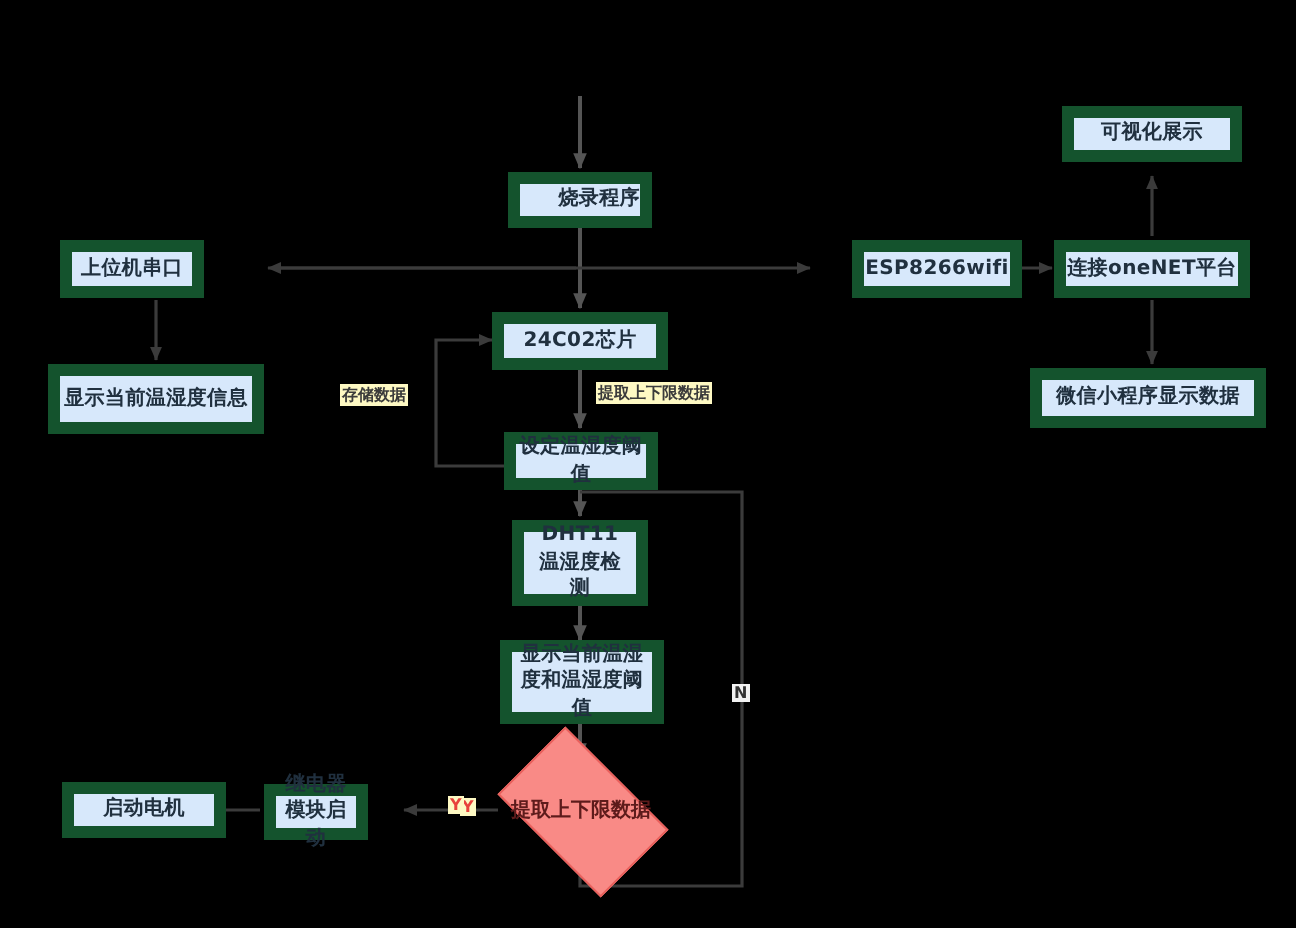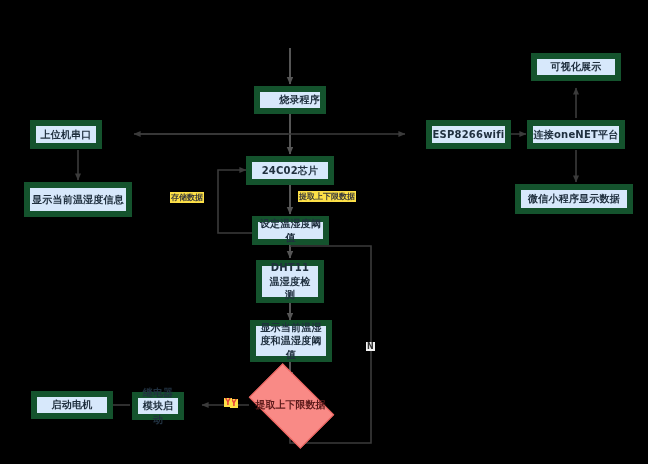--- a/index.html
+++ b/index.html
@@ -61,21 +61,21 @@
     color: #5d1b1b;
     font-size: 10px;
     font-weight: bold;
     text-align: center;
   }
   .edgelbl {
     position: absolute;
     color: #3b3b3b;
     font-size: 8px;
     font-weight: bold;
-    background: #fde047;
+    background: #fef9c3;
     padding: 0 1px;
     white-space: nowrap;
     z-index: 4;
   }
   .edgelbl.red { color: #e8413c; }
   svg.wires {
     position: absolute;
     left: 0; top: 0;
     width: 648px;
     height: 464px;

